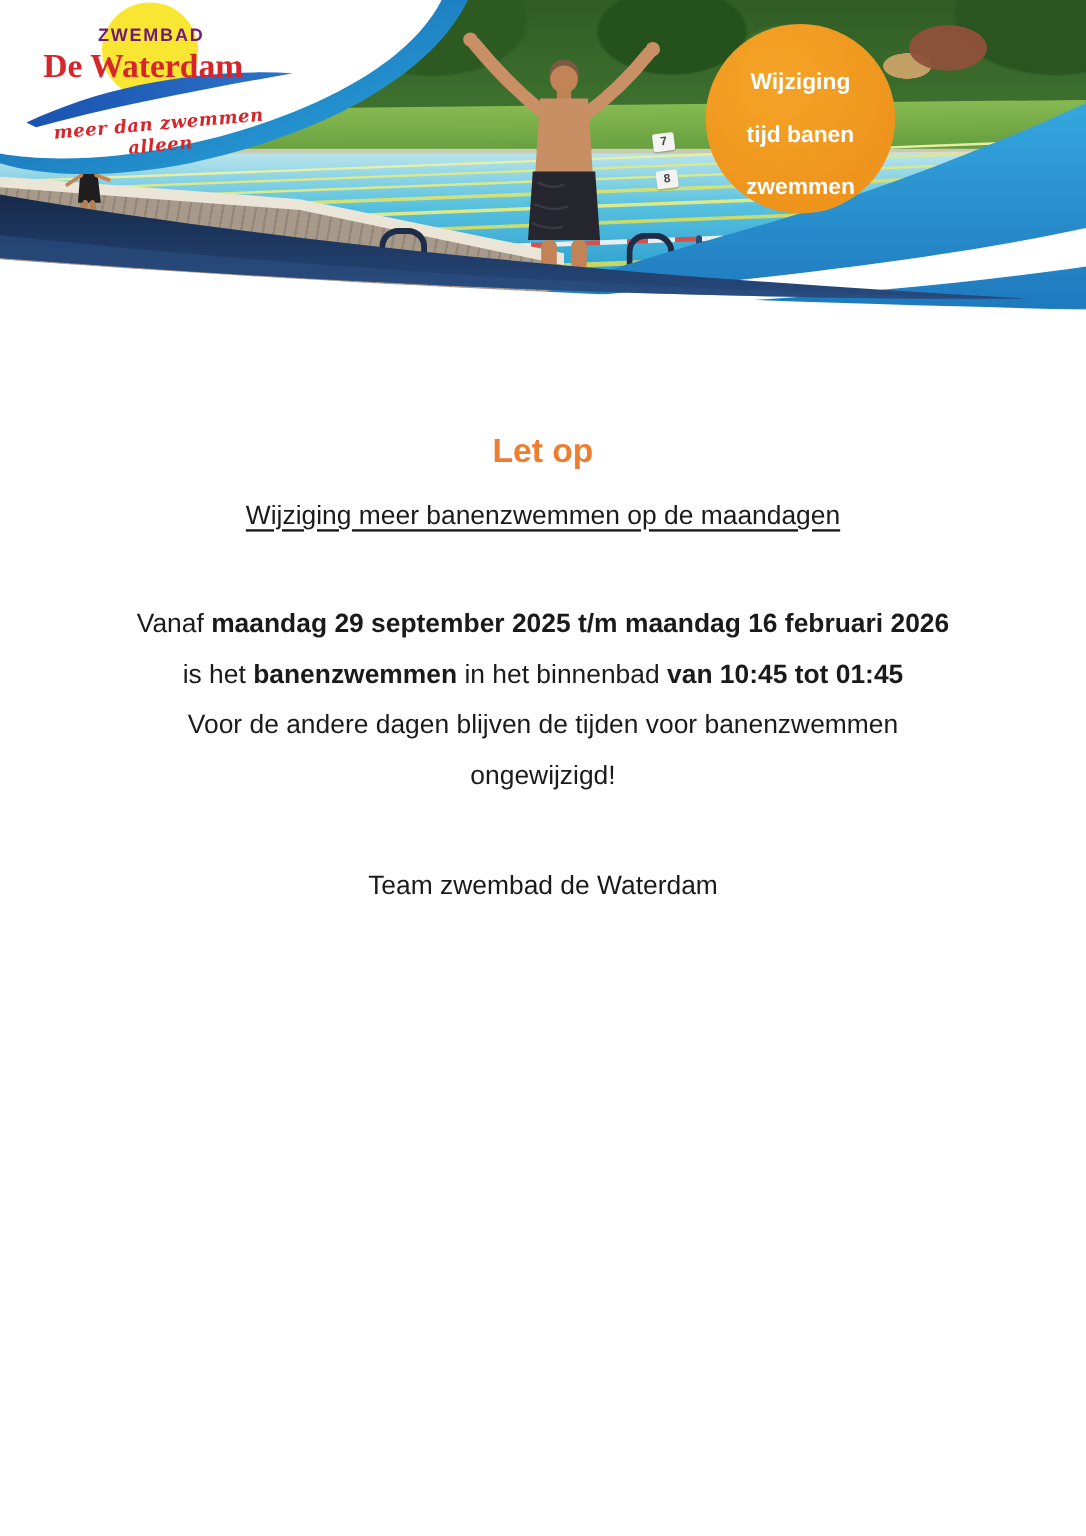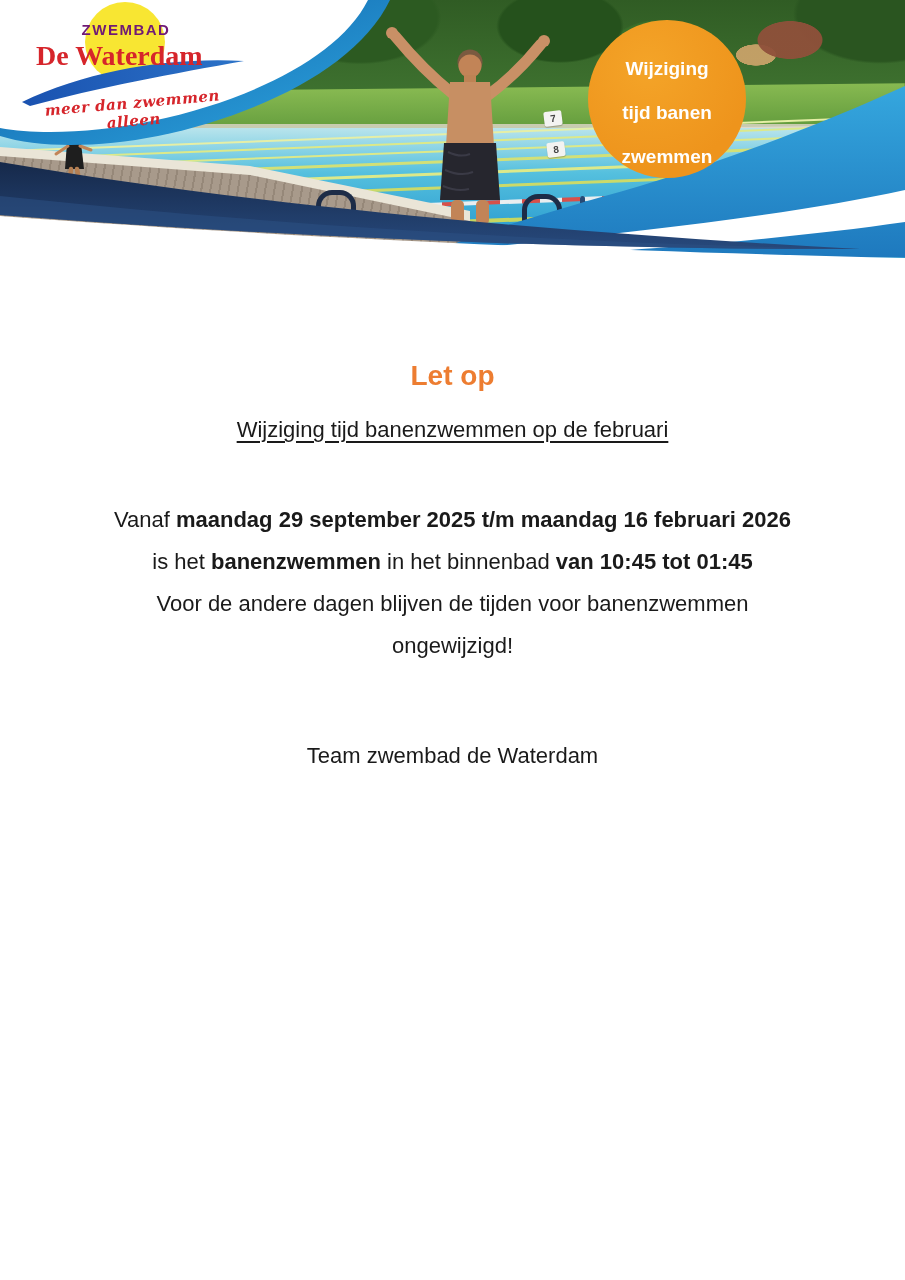--- a/index.html
+++ b/index.html
@@ -94,21 +94,21 @@
   .badge-line{position:relative;color:#fff;font-weight:bold;font-size:19px;line-height:44px;}
   .badge-line.b1{margin-top:27px;}
 
   
   .content{position:absolute;left:0;top:260px;width:905px;text-align:center;}
   .attention{margin-top:99px;font-size:28px;font-weight:bold;color:#ed7d31;line-height:34px;}
   .heading{margin-top:16px;font-size:22px;line-height:42px;color:#1a1a1a;}
   .heading .hl{text-decoration:underline;text-underline-offset:4px;}
   .para1{margin-top:48px;font-size:22px;line-height:42px;}
   .para2{font-size:22px;line-height:42px;}
-  .closing{margin-top:68px;font-size:22px;line-height:42px;}
+  .closing{margin-top:50px;font-size:22px;line-height:42px;}
 </style>
 </head>
 <body>
 
 <div class="page">
 
   <div class="hero">
 
     <div class="photo">
       <div class="trees"></div>
@@ -212,21 +212,21 @@
       <div class="badge-line">tijd banen</div>
       <div class="badge-line">zwemmen</div>
     </div>
   </div>
 
   <div class="content">
 
     <div class="attention">Let op</div>
 
     <div class="heading">
-      <div><span class="hl">Wijziging tijd banenzwemmen op de februari</span></div>
+      <div><span class="hl">Wijziging meer banenzwemmen op de maandagen</span></div>
     </div>
 
     <div class="para1">
       <div><span>Vanaf </span><b>maandag 29 september 2025 t/m maandag 16 februari 2026</b></div>
       <div><span>is het </span><b>banenzwemmen</b><span> in het binnenbad </span><b>van 10:45 tot 01:45</b></div>
     </div>
 
     <div class="para2">
       <div>Voor de andere dagen blijven de tijden voor banenzwemmen</div>
       <div>ongewijzigd!</div>

